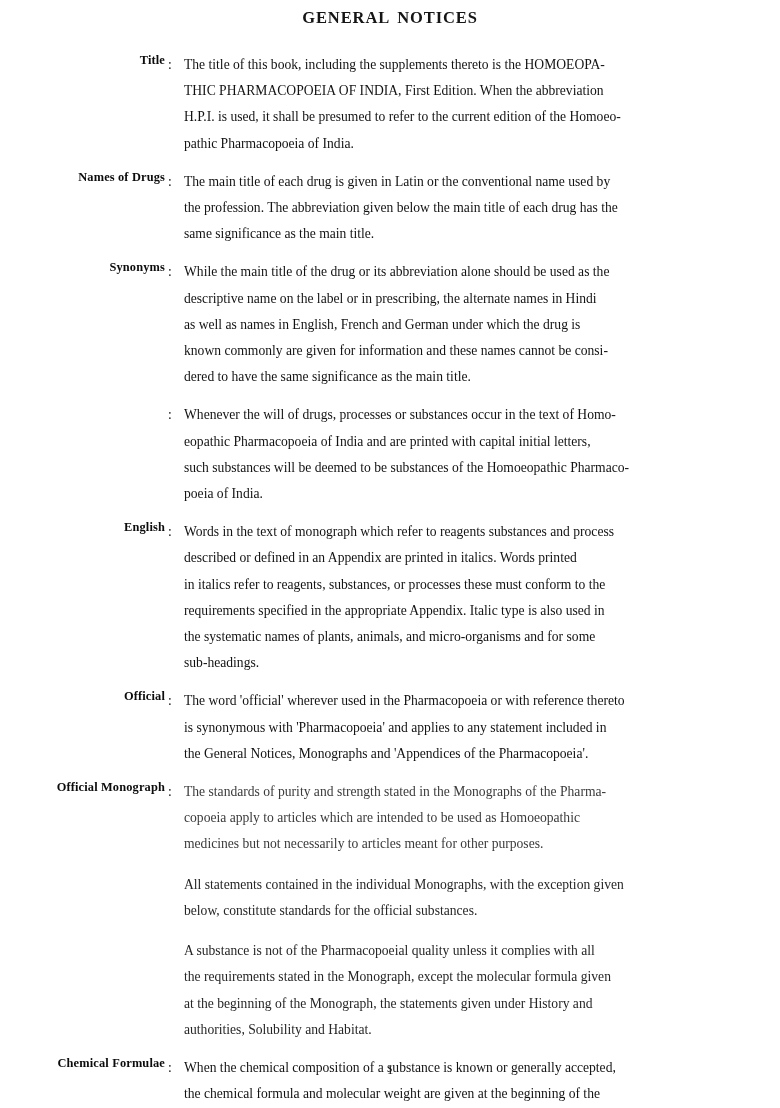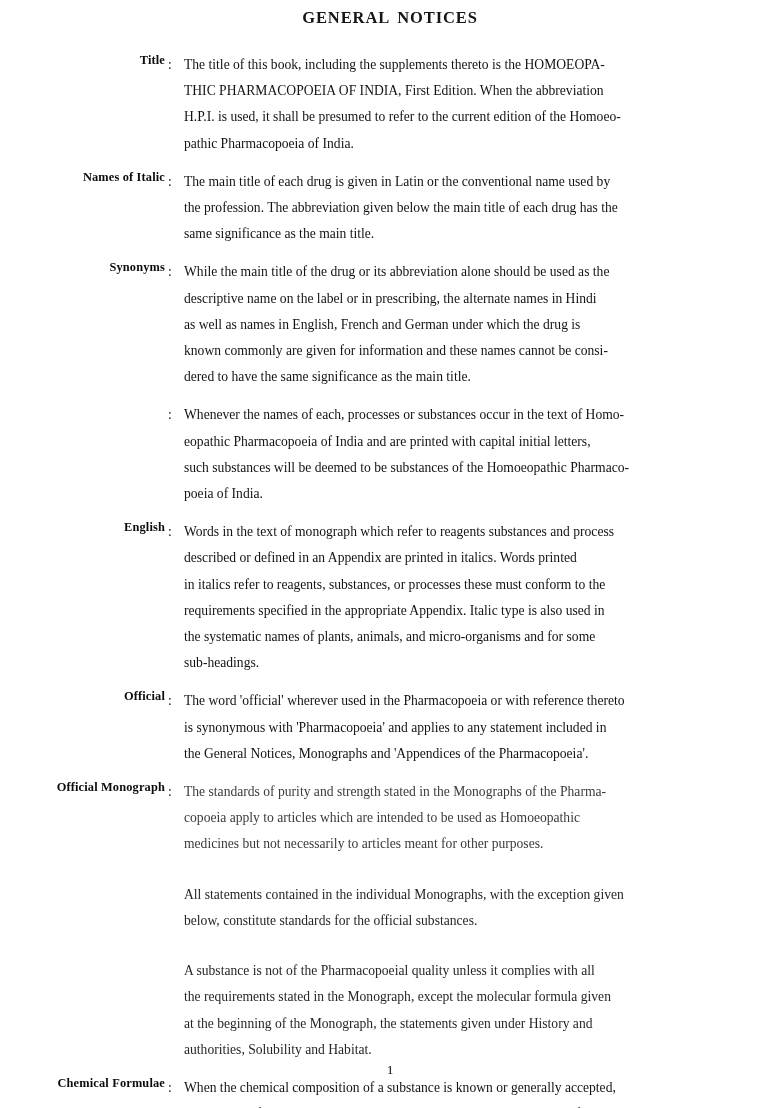--- a/index.html
+++ b/index.html
@@ -75,21 +75,21 @@
     font-family: "Liberation Serif", "DejaVu Serif", serif;
     font-size: 13.6px;
     line-height: 26.2px;
     color: #121212;
     text-align: left;
     padding-left: 16px;
     margin: 0 0 0 0;
     white-space: pre-line;
   }
   .entry-para + .entry-para {
-    margin-top: 24px;
+    margin-top: 14px;
   }
   .colon {
     position: absolute;
     left: 0;
     top: 0;
     font-size: 13.6px;
     line-height: 26.2px;
     color: #121212;
   }
   
@@ -122,21 +122,21 @@
         </div>
         <div class="entry-body">
           <div class="entry-para"><span class="colon">:</span><span>The title of this book, including the supplements thereto is the HOMOEOPA-
 THIC PHARMACOPOEIA OF INDIA, First Edition. When the abbreviation
 H.P.I. is used, it shall be presumed to refer to the current edition of the Homoeo-
 pathic  Pharmacopoeia  of  India.</span></div>
         </div>
       </div>
       <div class="entry">
         <div class="entry-term">
-          <span class="term-line">Names of Italic</span>
+          <span class="term-line">Names of Drugs</span>
         </div>
         <div class="entry-body">
           <div class="entry-para"><span class="colon">:</span><span>The main title of each drug is given in Latin or the conventional name used  by
 the profession. The abbreviation given below the main title of each drug has the
 same significance as the main title.</span></div>
         </div>
       </div>
       <div class="entry">
         <div class="entry-term">
           <span class="term-line">Synonyms</span>
@@ -144,21 +144,21 @@
         <div class="entry-body">
           <div class="entry-para"><span class="colon">:</span><span>While the main title of the drug or its abbreviation alone should be used as the
 descriptive name on the label or in prescribing, the alternate names in      Hindi
 as well as names in English, French and German under  which the drug     is
 known commonly are given for information and these names  cannot be consi-
 dered  to have the same significance as the main title.</span></div>
         </div>
       </div>
       <div class="entry">
         <div class="entry-body">
-          <div class="entry-para"><span class="colon">:</span><span>Whenever the names of each, processes or substances occur in the text of Homo-
+          <div class="entry-para"><span class="colon">:</span><span>Whenever the will of drugs, processes or substances occur in the text of Homo-
 eopathic Pharmacopoeia of India and are   printed with capital initial letters,
 such substances will be deemed to be substances   of the Homoeopathic Pharmaco-
 poeia of India.</span></div>
         </div>
       </div>
       <div class="entry">
         <div class="entry-term">
           <span class="term-line">English</span>
         </div>
         <div class="entry-body">

